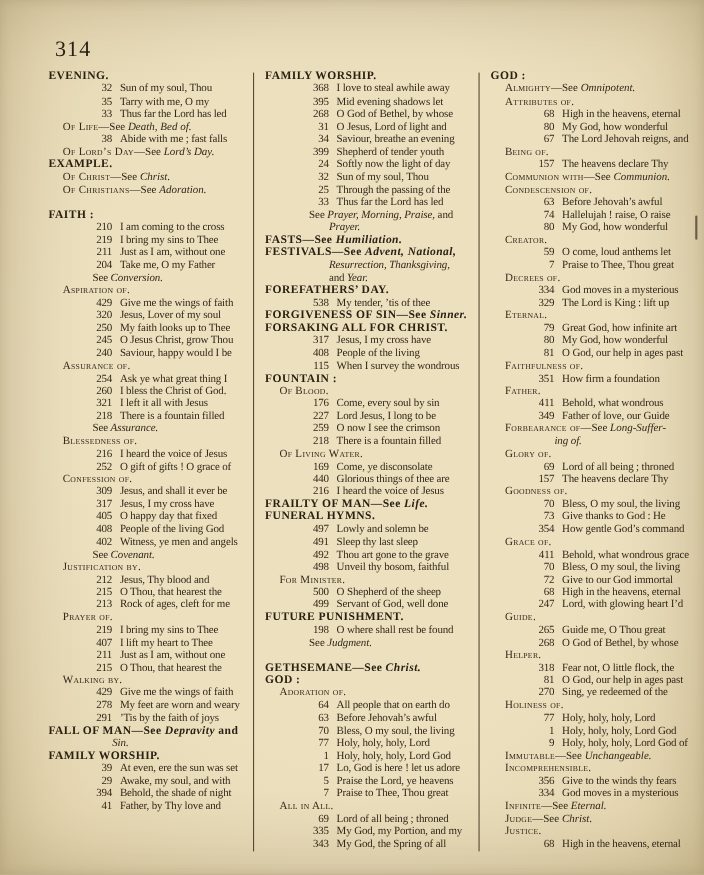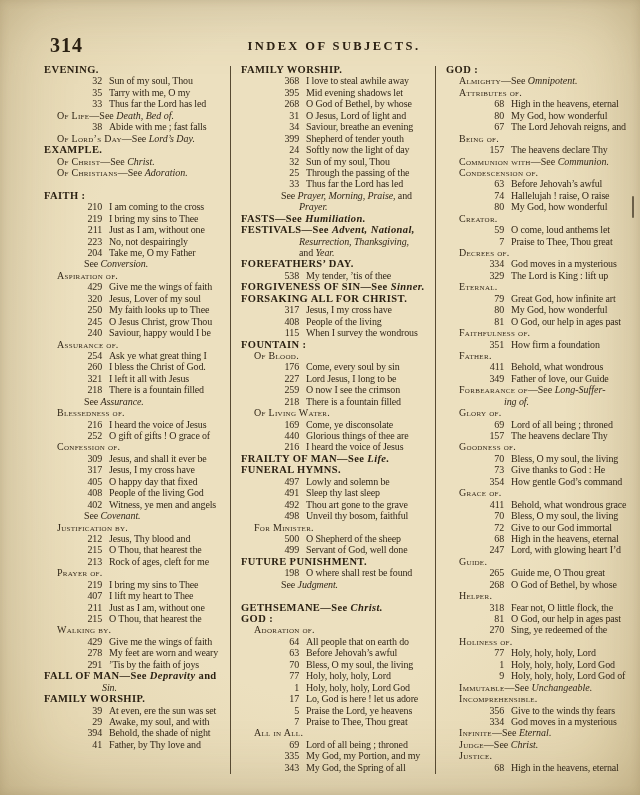--- a/index.html
+++ b/index.html
@@ -5,21 +5,21 @@
   html,body{margin:0;padding:0;}
   body{width:640px;height:795px;overflow:hidden;background:#cbbd96;}
   .page{
     position:relative;width:640px;height:795px;overflow:hidden;
     background:radial-gradient(ellipse at 50% 45%, #ece0bf 55%, #e5d7b2 82%, #dbcba1 100%);
     box-shadow:inset 0 0 70px rgba(110,90,50,.30), inset 0 0 10px rgba(110,90,50,.18);
     font-family:"Liberation Serif","DejaVu Serif",serif;
     color:var(--ink,#33281a);
   }
   .header{position:absolute;top:34px;left:0;right:0;height:26px;}
-  .pagenum{position:absolute;left:50px;top:0;font-size:20px;font-weight:bold;letter-spacing:1px;color:var(--ink-dark,#2b2113);}
+  .pagenum{position:absolute;left:50px;top:0;font-size:20px;font-weight:normal;letter-spacing:1px;color:var(--ink-dark,#2b2113);}
   .title{position:absolute;left:50%;transform:translateX(-50%);margin-left:14px;top:5px;
          font-size:12.5px;font-weight:bold;letter-spacing:2.4px;color:var(--ink-dark,#2b2113);}
   .body{position:absolute;top:64px;left:44px;display:flex;}
   .col{height:712px;overflow:hidden;}
   .col1{width:186px;}
   .col2{width:194px;padding-left:10px;}
   .col3{width:196px;padding-left:10px;}
   .rule{width:1px;height:708px;background:var(--rule,#574a32);margin-top:2px;flex:none;}
   .line{height:11.45px;line-height:11.45px;font-size:10px;white-space:nowrap;}
   .h1{font-weight:bold;font-size:10.5px;letter-spacing:.4px;color:var(--ink-dark,#2b2113);}
@@ -32,21 +32,20 @@
   .cont{padding-left:58px;letter-spacing:-.1px;}
   .gap{}
   .artifact{position:absolute;right:6px;top:196px;width:2px;height:22px;background:#463b28;opacity:.75;border-radius:1px;}
 </style>
 </head>
 <body>
 
 <div class="page">
   <div class="header">
     <span class="pagenum">314</span>
-    <span class="title">INDEX OF SUBJECTS.</span>
   </div>
   <div class="body">
     <div class="col col1">
         <div class="line h1"><span>EVENING.</span></div>
         <div class="line e">
           <span class="num">32</span>
           <span class="txt"><span>Sun of my soul, Thou</span></span>
         </div>
         <div class="line e">
           <span class="num">35</span>
@@ -71,24 +70,20 @@
           <span class="num">210</span>
           <span class="txt"><span>I am coming to the cross</span></span>
         </div>
         <div class="line e">
           <span class="num">219</span>
           <span class="txt"><span>I bring my sins to Thee</span></span>
         </div>
         <div class="line e">
           <span class="num">211</span>
           <span class="txt"><span>Just as I am, without one</span></span>
-        </div>
-        <div class="line e">
-          <span class="num">223</span>
-          <span class="txt"><span>No, not despairingly</span></span>
         </div>
         <div class="line e">
           <span class="num">204</span>
           <span class="txt"><span>Take me, O my Father</span></span>
         </div>
         <div class="line see"><span>See </span><span class="i">Conversion.</span></div>
         <div class="line h2"><span class="sc">Aspiration of.</span></div>
         <div class="line e">
           <span class="num">429</span>
           <span class="txt"><span>Give me the wings of faith</span></span>

